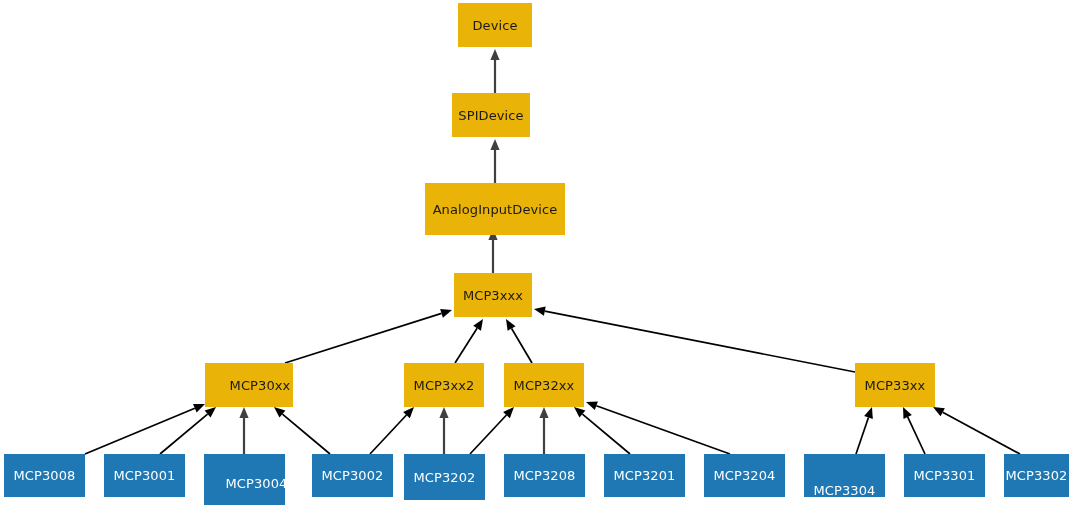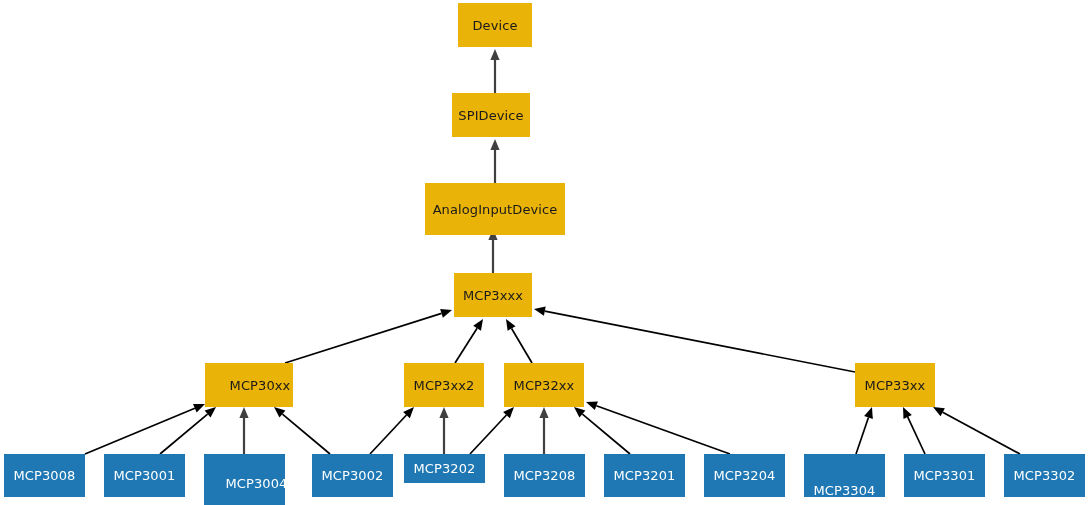--- a/index.html
+++ b/index.html
@@ -161,35 +161,35 @@
       </div>
       <div class="node leaf" style="left: 104px; top: 454px; width: 81px; height: 43px;">
         <span>MCP3001</span>
       </div>
       <div class="node leaf" style="left: 204px; top: 454px; width: 81px; height: 58px; padding-left: 24px;">
         <span>MCP3004</span>
       </div>
       <div class="node leaf" style="left: 304px; top: 454px; width: 81px; height: 43px; margin-left: 8px;">
         <span>MCP3002</span>
       </div>
-      <div class="node leaf" style="left: 404px; top: 454px; width: 81px; height: 29px; text-align: right;">
+      <div class="node leaf" style="left: 404px; top: 454px; width: 81px; height: 46px; text-align: right;">
         <span>MCP3202</span>
       </div>
       <div class="node leaf" style="left: 504px; top: 454px; width: 81px; height: 43px;">
         <span>MCP3208</span>
       </div>
       <div class="node leaf" style="left: 604px; top: 454px; width: 81px; height: 43px;">
         <span>MCP3201</span>
       </div>
       <div class="node leaf" style="left: 704px; top: 454px; width: 81px; height: 43px;">
         <span>MCP3204</span>
       </div>
       <div class="node leaf" style="left: 804px; top: 454px; width: 81px; height: 43px; align-items: flex-end;">
         <span>MCP3304</span>
       </div>
       <div class="node leaf" style="left: 904px; top: 454px; width: 81px; height: 43px;">
         <span>MCP3301</span>
       </div>
-      <div class="node leaf" style="left: 1004px; top: 454px; width: 81px; height: 43px; align-items: center;">
+      <div class="node leaf" style="left: 1004px; top: 454px; width: 65px; height: 43px; align-items: center;">
         <span>MCP3302</span>
       </div>
     </div>
 </div>
 
 </body></html>

